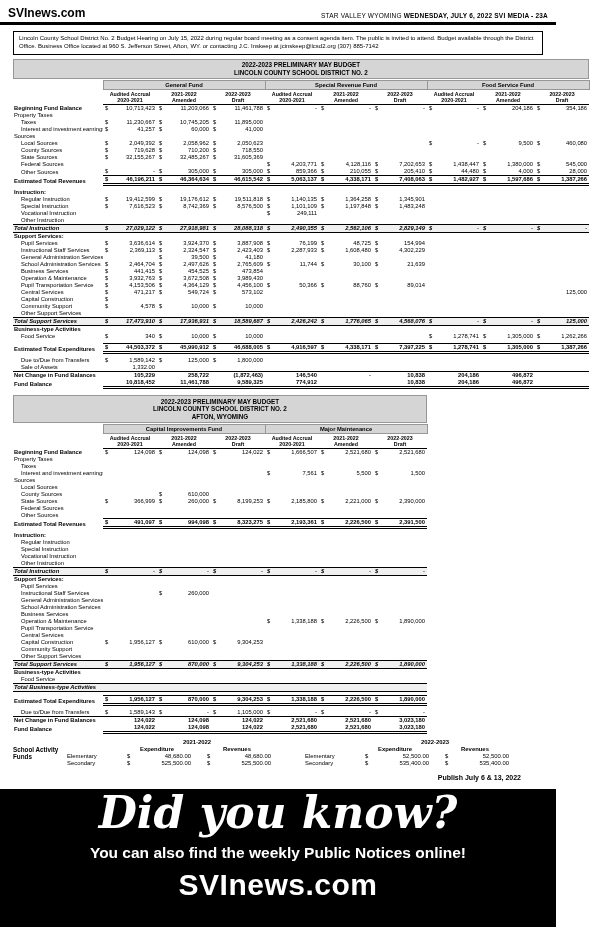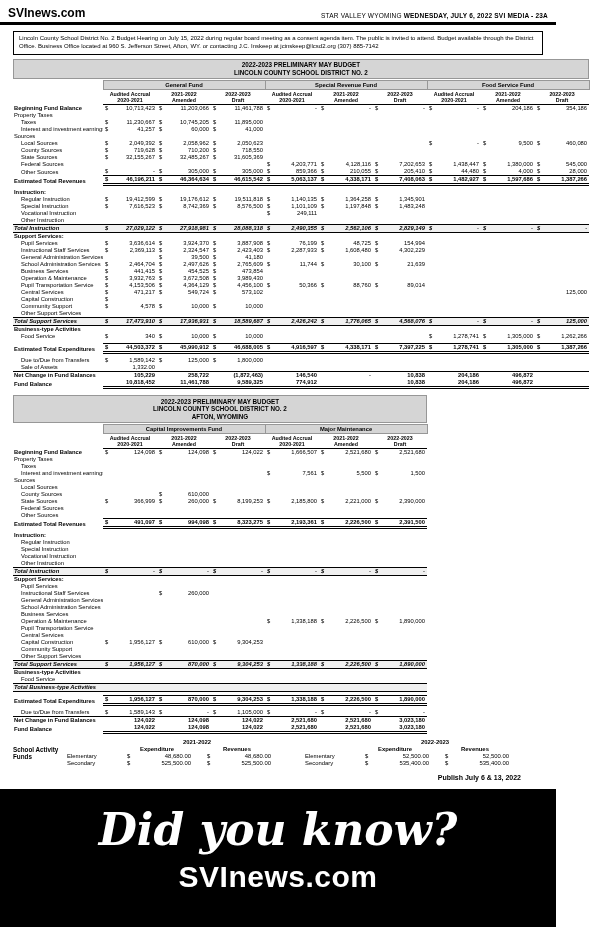--- a/index.html
+++ b/index.html
@@ -44,21 +44,21 @@
   .act-label{width:108px;font-weight:bold;font-size:6.3px;padding-top:7px}
   .act-group{display:grid;grid-template-columns:50px 80px 80px;margin-right:28px;row-gap:1px}
   .act-year{grid-column:2/4;text-align:center;font-weight:bold}
   .act-h{font-weight:bold;text-align:center}
   .act-l{padding-top:0}
   .av{display:flex;justify-content:space-between;padding:0 6px 0 10px}
 
   .publish{text-align:right;font-weight:bold;font-size:7px;margin:8px 22px 0 0}
 
   
-  .banner{position:absolute;left:0;right:0;bottom:0;height:138px;background:#000;color:#fff;text-align:center;padding-top:17px;box-sizing:border-box}
+  .banner{position:absolute;left:0;right:0;bottom:0;height:138px;background:#000;color:#fff;text-align:center;padding-top:0;box-sizing:border-box}
   .banner-headline{font-family:"DejaVu Serif",serif;font-style:italic;font-weight:bold;font-size:44px;line-height:1.08}
   .banner-sub{font-size:15.5px;font-weight:bold;margin-top:7px}
   .banner-site{font-size:30px;font-weight:bold;margin-top:6px;letter-spacing:.5px}
 </style>
 </head>
 <body>
 
 <div class="page">
 
   <div class="masthead">
@@ -998,16 +998,17 @@
             </div>
           </div>
         </div>
     </div>
 
     <div class="publish">Publish July 6 &amp; 13, 2022</div>
   </div>
 
   <div class="banner">
     <div class="banner-headline">Did you know?</div>
+    <div class="banner-sub">You can also find the weekly Public Notices online!</div>
     <div class="banner-site">SVInews.com</div>
   </div>
 
 </div>
 
 </body></html>

